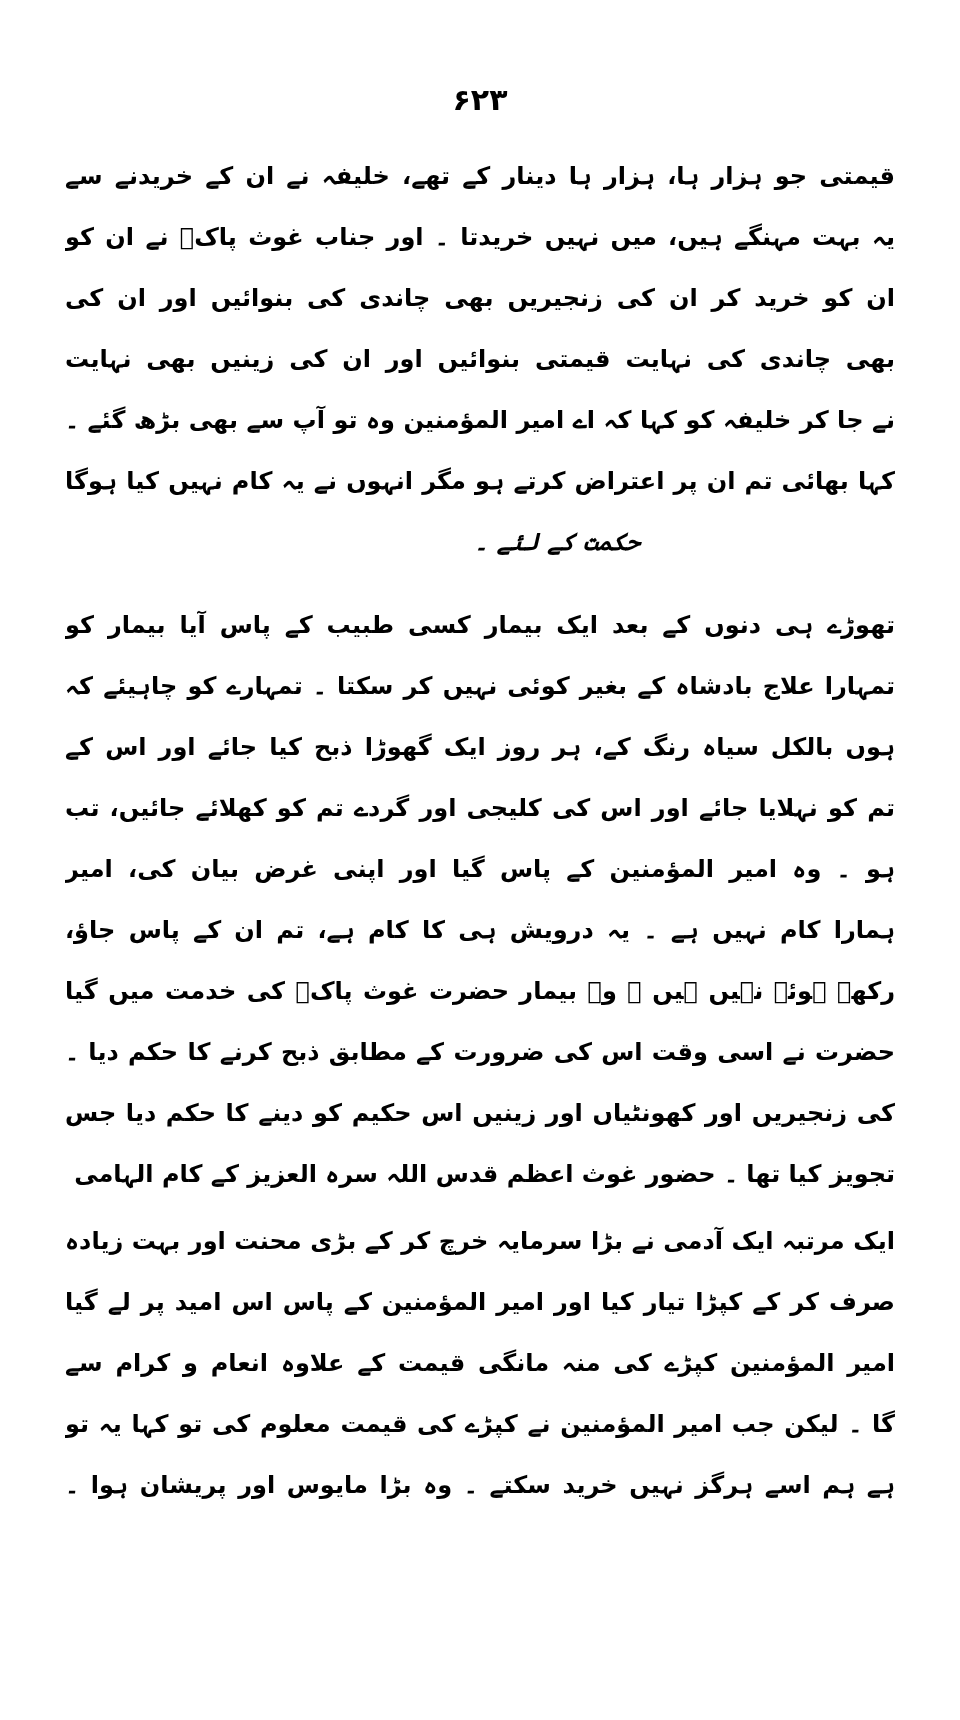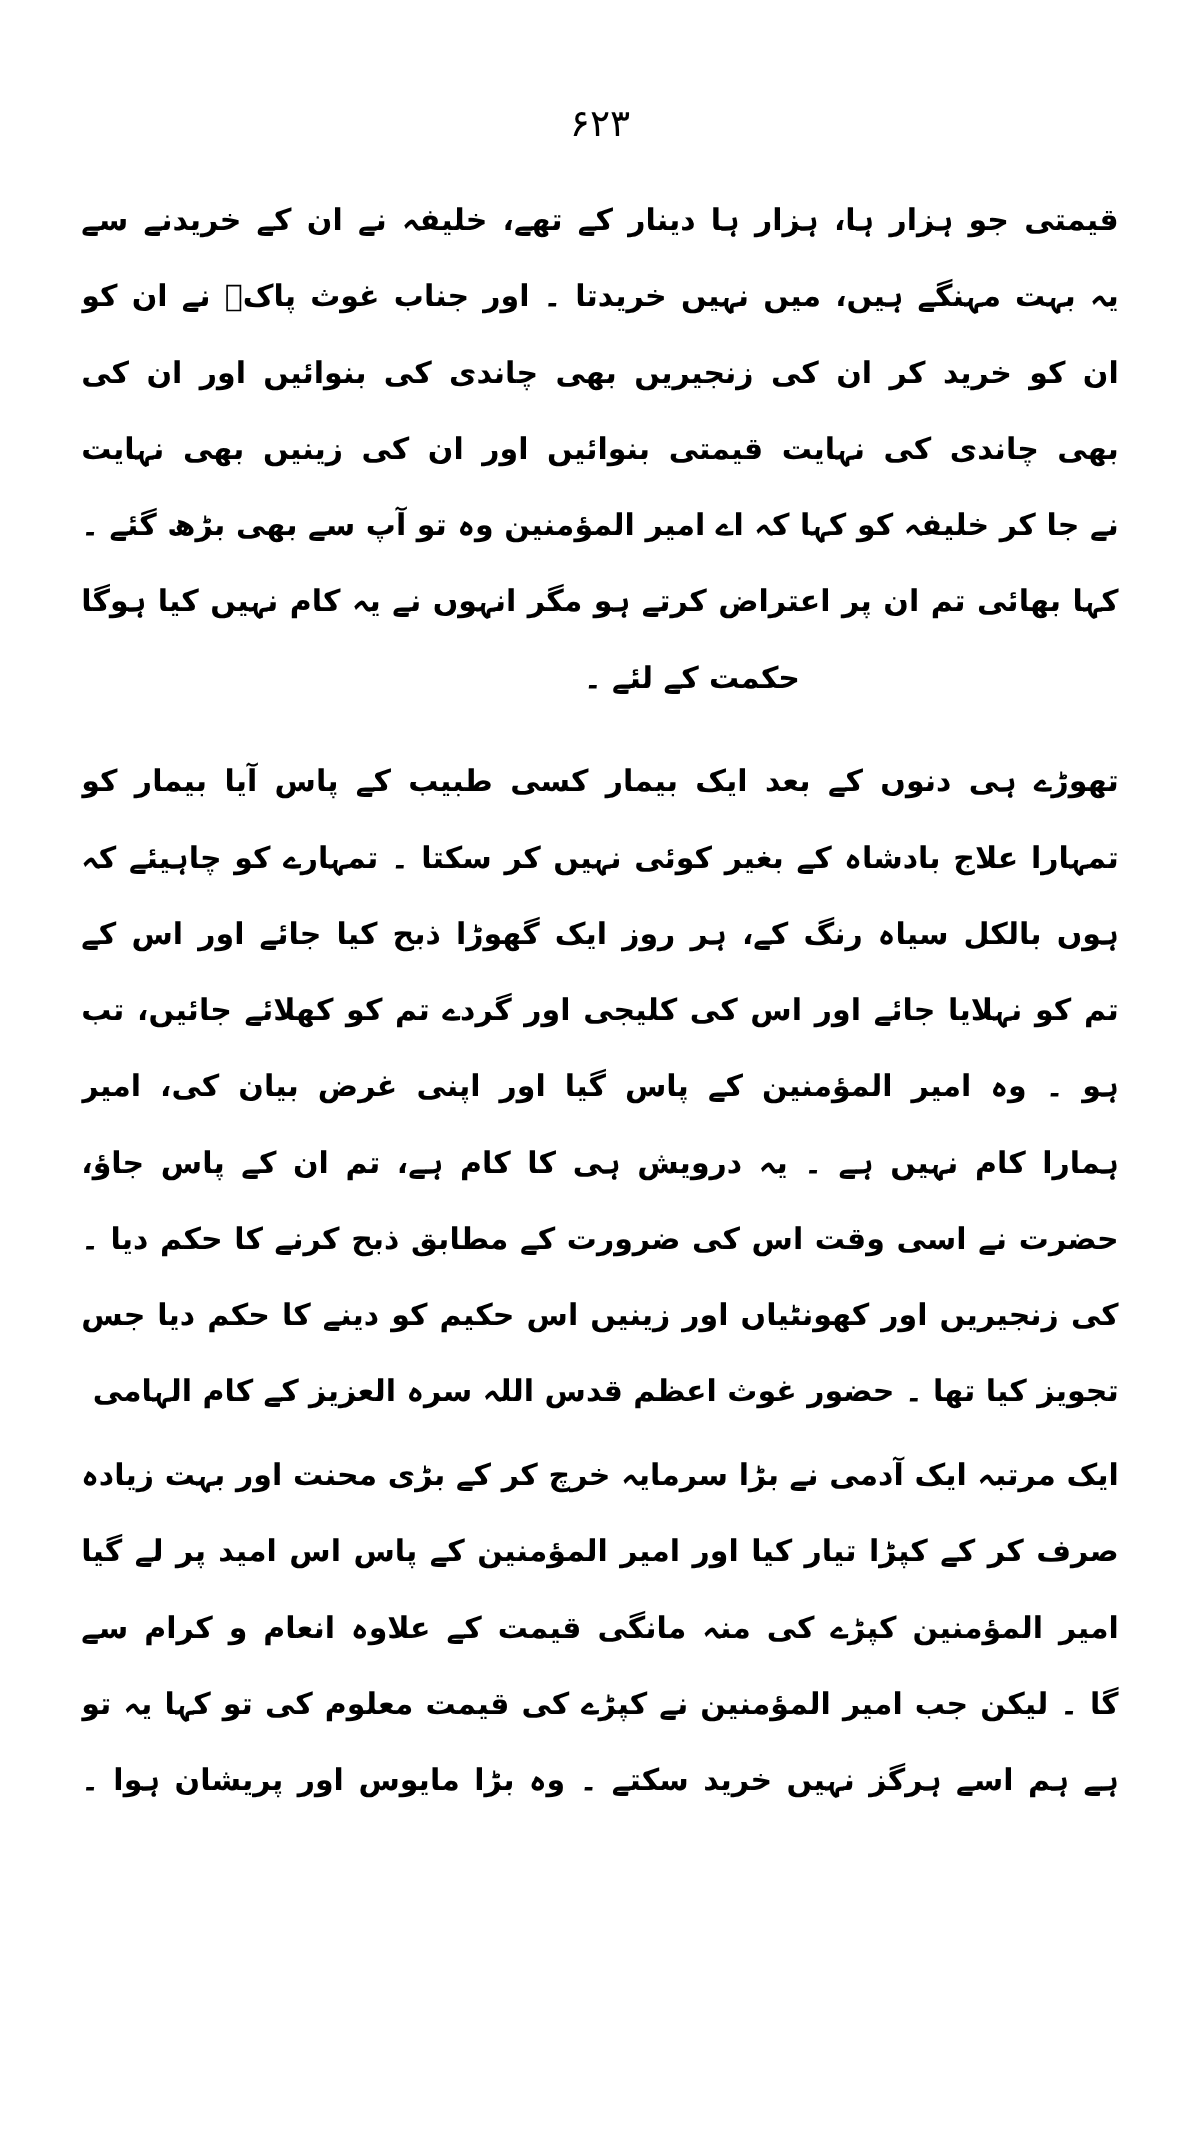--- a/index.html
+++ b/index.html
@@ -16,21 +16,21 @@
     font-family: "DejaVu Sans", sans-serif;
     overflow: hidden;
   }
   .page-number {
     position: absolute;
     top: 82px;
     left: 0;
     width: 100%;
     text-align: center;
     font-size: 30px;
-    font-weight: 400;
+    font-weight: 700;
     letter-spacing: 2px;
   }
   .text-block {
     position: absolute;
     top: 146px;
     right: 65px;
     width: 830px;
     direction: rtl;
     font-weight: 700;
     font-size: 24px;
@@ -44,20 +44,21 @@
     overflow: hidden;
     white-space: normal;
     text-align: justify;
     text-align-last: justify;
   }
   .line--short {
     padding-left: 0;
     padding-right: 255px;
     text-align: left;
     text-align-last: right;
+    font-style: italic;
   }
   .line--end {
     text-align: right;
     text-align-last: right;
   }
 </style>
 </head>
 <body>
 
 <div class="page">
@@ -76,20 +77,21 @@
       <div class="line line--short">حکمت کے لئے ۔</div>
     </div>
 
     <div class="para para-2">
       <div class="line">تھوڑے ہی دنوں کے بعد ایک بیمار کسی طبیب کے پاس آیا بیمار کو طبیب نے کہا</div>
       <div class="line">تمہارا علاج بادشاہ کے بغیر کوئی نہیں کر سکتا ۔ تمہارے کو چاہیئے کہ تین گھوڑے</div>
       <div class="line">ہوں بالکل سیاہ رنگ کے، ہر روز ایک گھوڑا ذبح کیا جائے اور اس کے خون سے</div>
       <div class="line">تم کو نہلایا جائے اور اس کی کلیجی اور گردے تم کو کھلائے جائیں، تب تم شفا پا سکتے</div>
       <div class="line">ہو ۔ وہ امیر المؤمنین کے پاس گیا اور اپنی غرض بیان کی، امیر المؤمنین نے کہا یہ</div>
       <div class="line">ہمارا کام نہیں ہے ۔ یہ درویش ہی کا کام ہے، تم ان کے پاس جاؤ، انہوں نے</div>
+      <div class="line">رکھے ہوئے نہیں ہیں ۔ وہ بیمار حضرت غوث پاکؓ کی خدمت میں گیا</div>
       <div class="line">حضرت نے اسی وقت اس کی ضرورت کے مطابق ذبح کرنے کا حکم دیا ۔ اور ان</div>
       <div class="line">کی زنجیریں اور کھونٹیاں اور زینیں اس حکیم کو دینے کا حکم دیا جس نے یہ علاج</div>
       <div class="line line--end">تجویز کیا تھا ۔ حضور غوث اعظم قدس اللہ سرہ العزیز کے کام الہامی کام تھے ۔</div>
     </div>
 
     <div class="para para-3">
       <div class="line">ایک مرتبہ ایک آدمی نے بڑا سرمایہ خرچ کر کے بڑی محنت اور بہت زیادہ وقت</div>
       <div class="line">صرف کر کے کپڑا تیار کیا اور امیر المؤمنین کے پاس اس امید پر لے گیا کہ</div>
       <div class="line">امیر المؤمنین کپڑے کی منہ مانگی قیمت کے علاوہ انعام و کرام سے بھی نوازے</div>
       <div class="line">گا ۔ لیکن جب امیر المؤمنین نے کپڑے کی قیمت معلوم کی تو کہا یہ تو بہت قیمتی</div>

